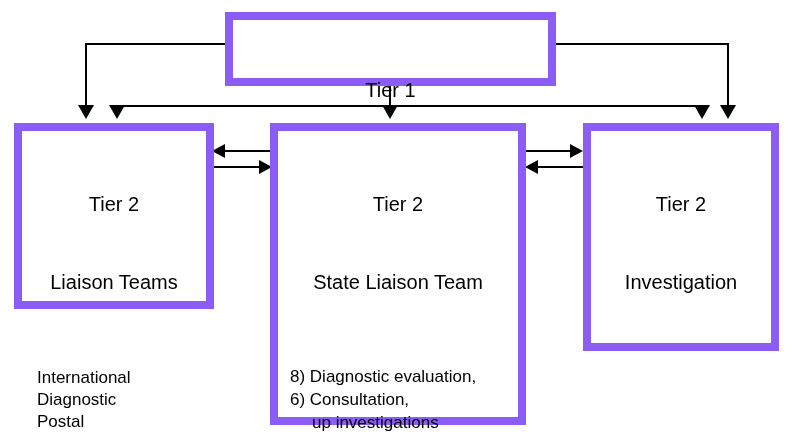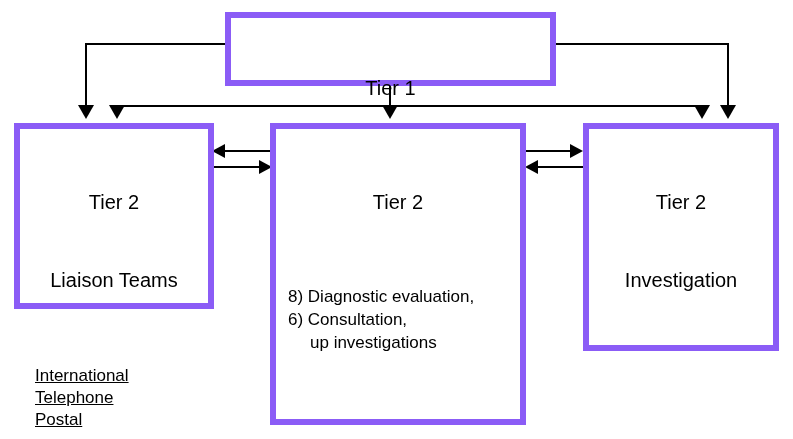--- a/index.html
+++ b/index.html
@@ -13,21 +13,21 @@
   }
   #canvas {
     position: relative;
     width: 793px;
     height: 439px;
     background: #ffffff;
     overflow: hidden;
   }
   .node {
     position: absolute;
-    border: 6px solid #8b5cf6;
+    border: 8px solid #8b5cf6;
     background: #ffffff;
     box-sizing: border-box;
     z-index: 3;
   }
   .node-title {
     text-align: center;
     font-size: 20px;
     line-height: 26px;
     white-space: pre;
   }
@@ -58,21 +58,20 @@
     top: 123px;
     width: 200px;
     height: 186px;
   }
   #subject-teams .node-title {
     margin-top: 8px;
   }
   #subject-teams .node-list {
     margin-top: 20px;
     padding-left: 15px;
-    text-decoration: underline;
   }
   
   #state-liaison {
     left: 270px;
     top: 123px;
     width: 256px;
     height: 302px;
   }
   #state-liaison .node-title {
     margin-top: 8px;
@@ -168,28 +167,29 @@
     </div>
   </div>
 
   <div class="node" id="subject-teams">
     <div class="node-title">
       <span class="tline">Tier 2</span>
       <span class="tline">Liaison Teams</span>
     </div>
     <div class="node-list">
       <span class="litem">International</span>
-      <span class="litem">Telephone</span>
+      <span class="litem">Diagnostic</span>
       <span class="litem">Postal</span>
     </div>
   </div>
 
   <div class="node" id="state-liaison">
     <div class="node-title">
       <span class="tline">Tier 2</span>
+      <span class="tline">State Liaison Team</span>
     </div>
     <div class="node-list">
       <span class="litem">8) Diagnostic evaluation,</span>
       <span class="litem">6) Consultation,</span>
       <span class="litem indent">up investigations</span>
 
     </div>
   </div>
 
   <div class="node" id="investigation-teams">

